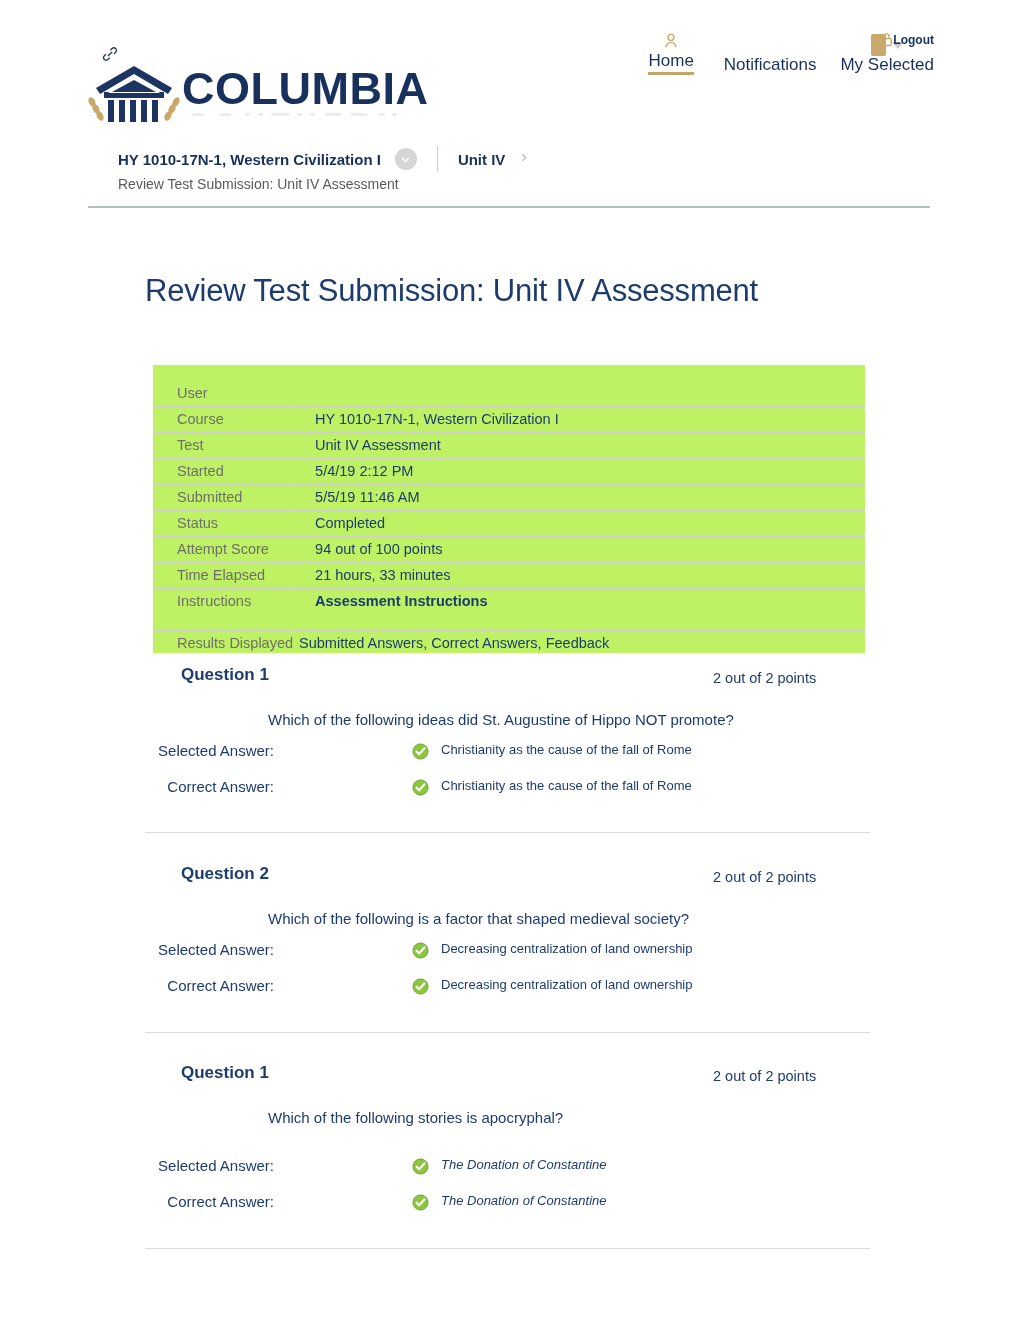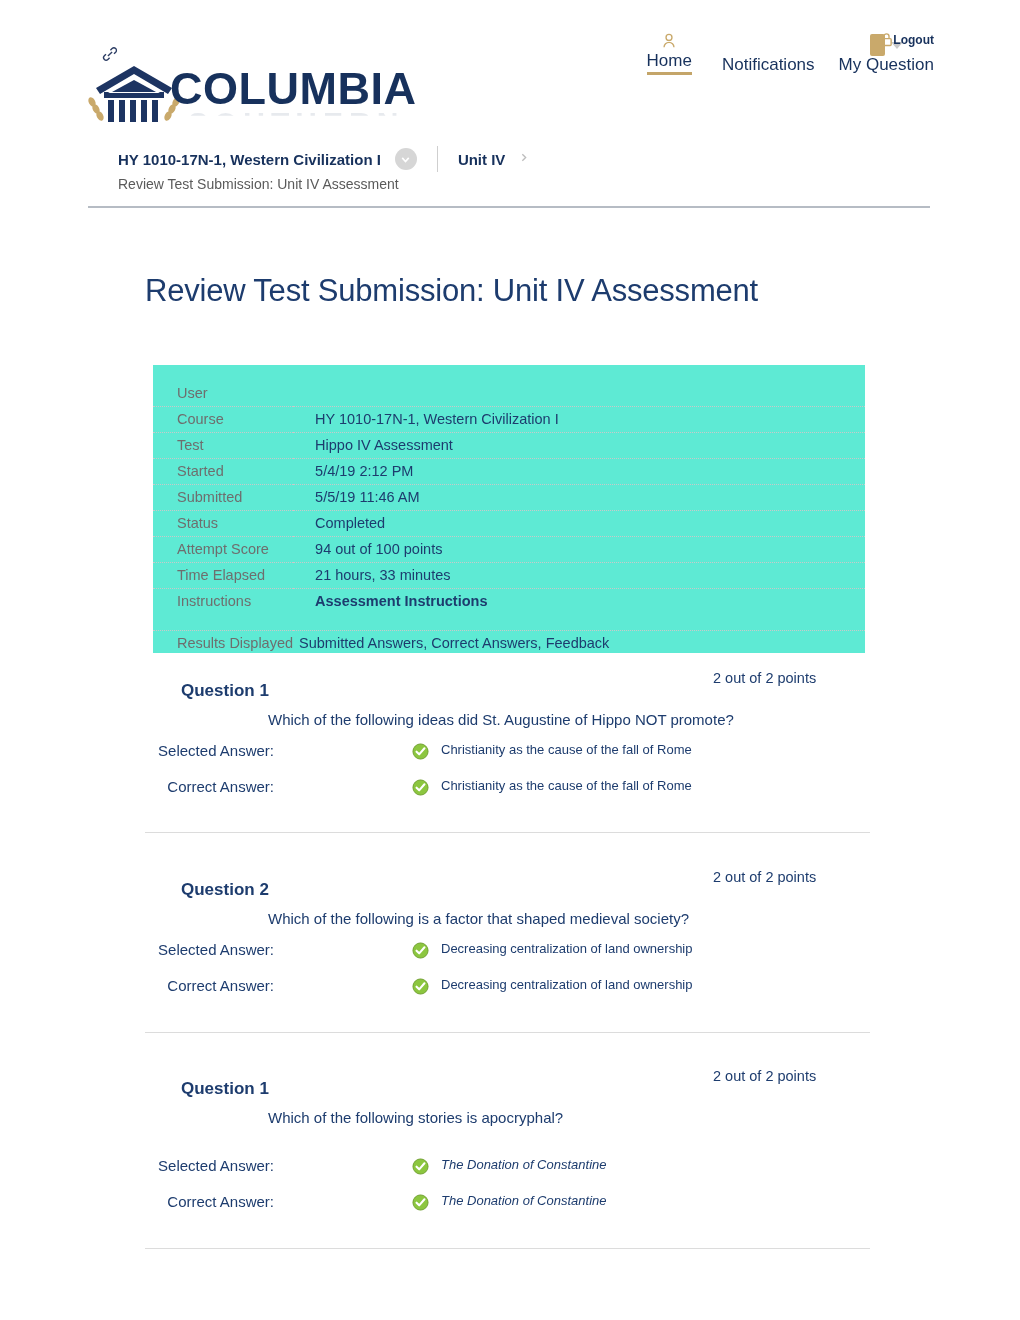--- a/index.html
+++ b/index.html
@@ -18,21 +18,21 @@
   .link-icon {
     position: absolute; left: 100px; top: 44px;
     width: 20px; height: 20px; color: #2b3c63;
   }
   .logo-wrap {
     position: absolute; left: 86px; top: 62px;
     width: 330px; height: 78px;
   }
   .logo-mark { position: absolute; left: 0; top: 0; width: 96px; height: 62px; }
   .logo-word {
-    position: absolute; left: 84px; top: 4px;
+    position: absolute; left: 96px; top: 4px;
     font-size: 45px; font-weight: bold; letter-spacing: 0.5px;
     color: #17315c; line-height: 1;
   }
   .logo-word2 {
     position: absolute; left: 102px; top: 46px;
     font-size: 30px; font-weight: bold; letter-spacing: 6px;
     color: #17315c; line-height: 1; opacity: 0.10;
     clip-path: inset(0 0 74% 0);
   }
 
@@ -105,21 +105,21 @@
   .page-title {
     position: absolute; left: 145px; top: 252px;
     font-size: 31px; color: #1d3c6e; font-weight: normal;
     letter-spacing: -0.2px;
   }
 
   
   .info-panel {
     position: absolute; left: 153px; top: 365px;
     width: 712px; height: 288px;
-    background: #5eead4;
+    background: #bef264;
     padding: 16px 0 0 0;
   }
   .info-table { width: 100%; border-collapse: collapse; }
   .info-table td {
     font-size: 14.5px; padding: 4px 0 5px 0;
     vertical-align: top;
   }
   .info-table tr.bordered td { border-top: 1px dotted #c9c9c9; }
   .lbl { color: #6e6e6e; width: 138px; padding-left: 24px !important; }
   .val { color: #1d3c6e; padding-left: 22px !important; }
@@ -129,21 +129,21 @@
   .rd-val { color: #1d3c6e; padding-left: 6px !important; }
 
   
   .question {
     position: absolute; left: 0; width: 1020px;
   }
   .q-head {
     position: relative; height: 28px;
   }
   .q-title {
-    position: absolute; left: 181px; top: 16px;
+    position: absolute; left: 181px; top: 0;
     font-size: 17px; font-weight: bold; color: #1d3c6e;
   }
   .q-points {
     position: absolute; left: 713px; top: 5px;
     font-size: 14.5px; color: #1d3c6e;
   }
   .q-text {
     position: absolute; left: 268px;
     font-size: 15px; color: #1d3c6e;
   }
@@ -227,21 +227,21 @@
       <div class="nav-item" style="padding-left:22px;padding-right:14px;">
         <span class="nav-icon-top"></span>
         <span class="nav-label">Notifications</span>
       </div>
 
       <div class="nav-item" style="padding-left:10px;padding-right:0;">
         <span class="nav-icon-top" style="display:flex;align-items:center;">
           <span class="nav-community-box"></span>
           <span class="caret-down"></span>
         </span>
-        <span class="nav-label">My Question</span>
+        <span class="nav-label">My Selected</span>
       </div>
     </div>
 
     <div class="logout-row">
       <span style="display:flex;">
         <svg viewBox="0 0 14 16" width="13" height="15" fill="none" stroke="#c9a96b" stroke-width="1.5">
           <rect x="2" y="7" width="10" height="7.5" rx="1"></rect>
           <path d="M4.3 7 V4.6 a2.7 2.7 0 0 1 5.4 0 V7"></path>
         </svg>
       </span>
@@ -275,21 +275,21 @@
           <tr>
             <td class="lbl">User</td>
             <td class="val"></td>
           </tr>
           <tr class="bordered">
             <td class="lbl">Course</td>
             <td class="val">HY 1010-17N-1, Western Civilization I</td>
           </tr>
           <tr class="bordered">
             <td class="lbl">Test</td>
-            <td class="val">Hippo IV Assessment</td>
+            <td class="val">Unit IV Assessment</td>
           </tr>
           <tr class="bordered">
             <td class="lbl">Started</td>
             <td class="val">5/4/19 2:12 PM</td>
           </tr>
           <tr class="bordered">
             <td class="lbl">Submitted</td>
             <td class="val">5/5/19 11:46 AM</td>
           </tr>
           <tr class="bordered">

